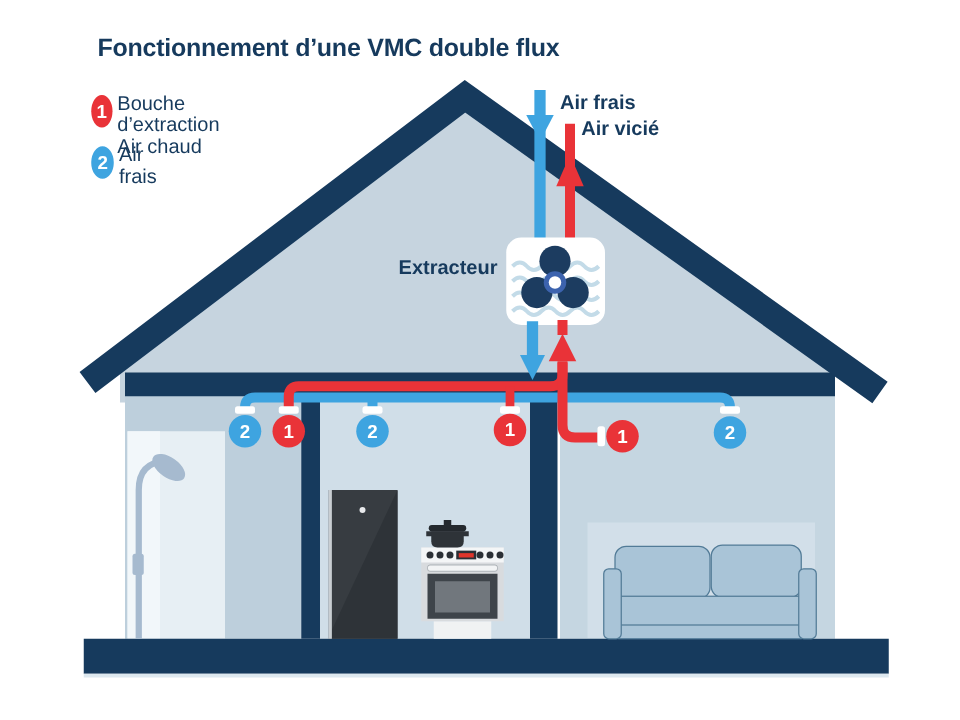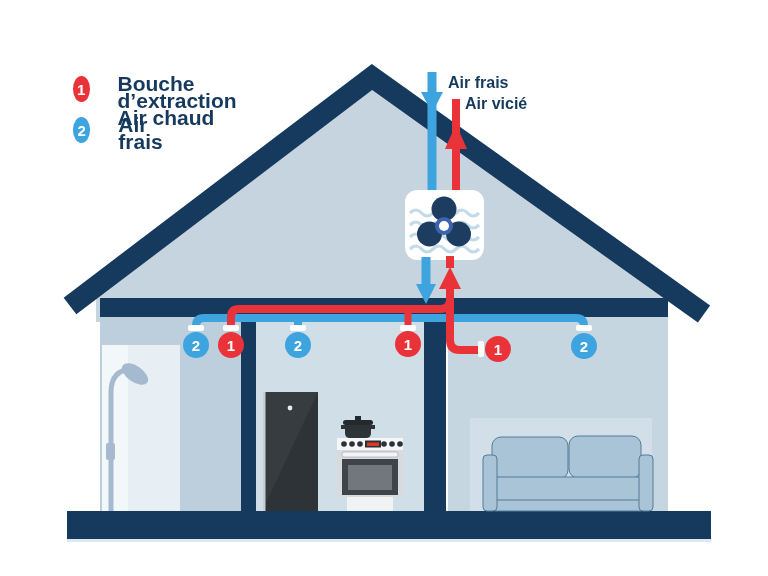--- a/index.html
+++ b/index.html
@@ -9,21 +9,21 @@
   .title{position:absolute;left:78px;top:28px;margin:0;font-size:20px;font-weight:700;
          color:#163A5D;letter-spacing:-0.2px;}
   .legend{position:absolute;left:73px;top:76px;}
   .legend-item{position:absolute;left:0;display:flex;align-items:flex-start;}
   .legend-item.li1{top:0;}
   .legend-item.li2{top:41px;}
   .badge{width:26px;height:26px;border-radius:50%;color:#fff;font-size:15px;font-weight:700;
          display:flex;align-items:center;justify-content:center;box-sizing:border-box;}
   .badge-red{background:#E93338;}
   .badge-blue{background:#3EA4E0;}
-  .legend-copy{margin-left:28px;font-size:21px;font-weight:700;line-height:17px;margin-top:-1px;}
+  .legend-copy{margin-left:4px;font-size:16px;font-weight:400;line-height:17px;margin-top:-1px;}
   .flow-label{position:absolute;font-size:16px;font-weight:700;color:#163A5D;white-space:nowrap;}
   .lbl-air-frais{left:448px;top:74px;}
   .lbl-air-vicie{left:465px;top:95px;}
   .lbl-extracteur{left:298px;top:206px;width:100px;text-align:right;}
   .vent-badge{position:absolute;width:26px;height:26px;border-radius:50%;color:#fff;
         font-size:15px;font-weight:700;display:flex;align-items:center;justify-content:center;}
   .vb1{left:183px;top:332px;} .vb2{left:218px;top:332px;} .vb3{left:285px;top:332px;}
   .vb4{left:395px;top:331px;} .vb5{left:485px;top:336px;} .vb6{left:571px;top:333px;}
 </style>
 </head>
@@ -137,39 +137,41 @@
     <g fill="#FFFFFF">
       <rect x="188" y="325" width="16" height="6" rx="2"></rect>
       <rect x="223" y="325" width="16" height="6" rx="2"></rect>
       <rect x="290" y="325" width="16" height="6" rx="2"></rect>
       <rect x="400" y="325" width="16" height="6" rx="2"></rect>
       <rect x="576" y="325" width="16" height="6" rx="2"></rect>
       <rect x="478" y="341" width="6" height="16" rx="2"></rect>
     </g>
   </svg>
 
+  <h1 class="title">Fonctionnement d’une VMC double flux</h1>
 
   <div class="legend">
     <div class="legend-item li1">
       <span class="badge badge-red">1</span>
       <span class="legend-copy">
         <div>Bouche d’extraction</div>
         <div>Air chaud</div>
       </span>
     </div>
     <div class="legend-item li2">
       <span class="badge badge-blue">2</span>
       <span class="legend-copy">
         <div>Air frais</div>
       </span>
     </div>
   </div>
 
   <div class="flow-label lbl-air-frais">Air frais</div>
   <div class="flow-label lbl-air-vicie">Air vicié</div>
+  <div class="flow-label lbl-extracteur">Extracteur</div>
 
   <div class="vent-badge badge-blue vb1">2</div>
   <div class="vent-badge badge-red vb2">1</div>
   <div class="vent-badge badge-blue vb3">2</div>
   <div class="vent-badge badge-red vb4">1</div>
   <div class="vent-badge badge-red vb5">1</div>
   <div class="vent-badge badge-blue vb6">2</div>
 
 </div>
 

